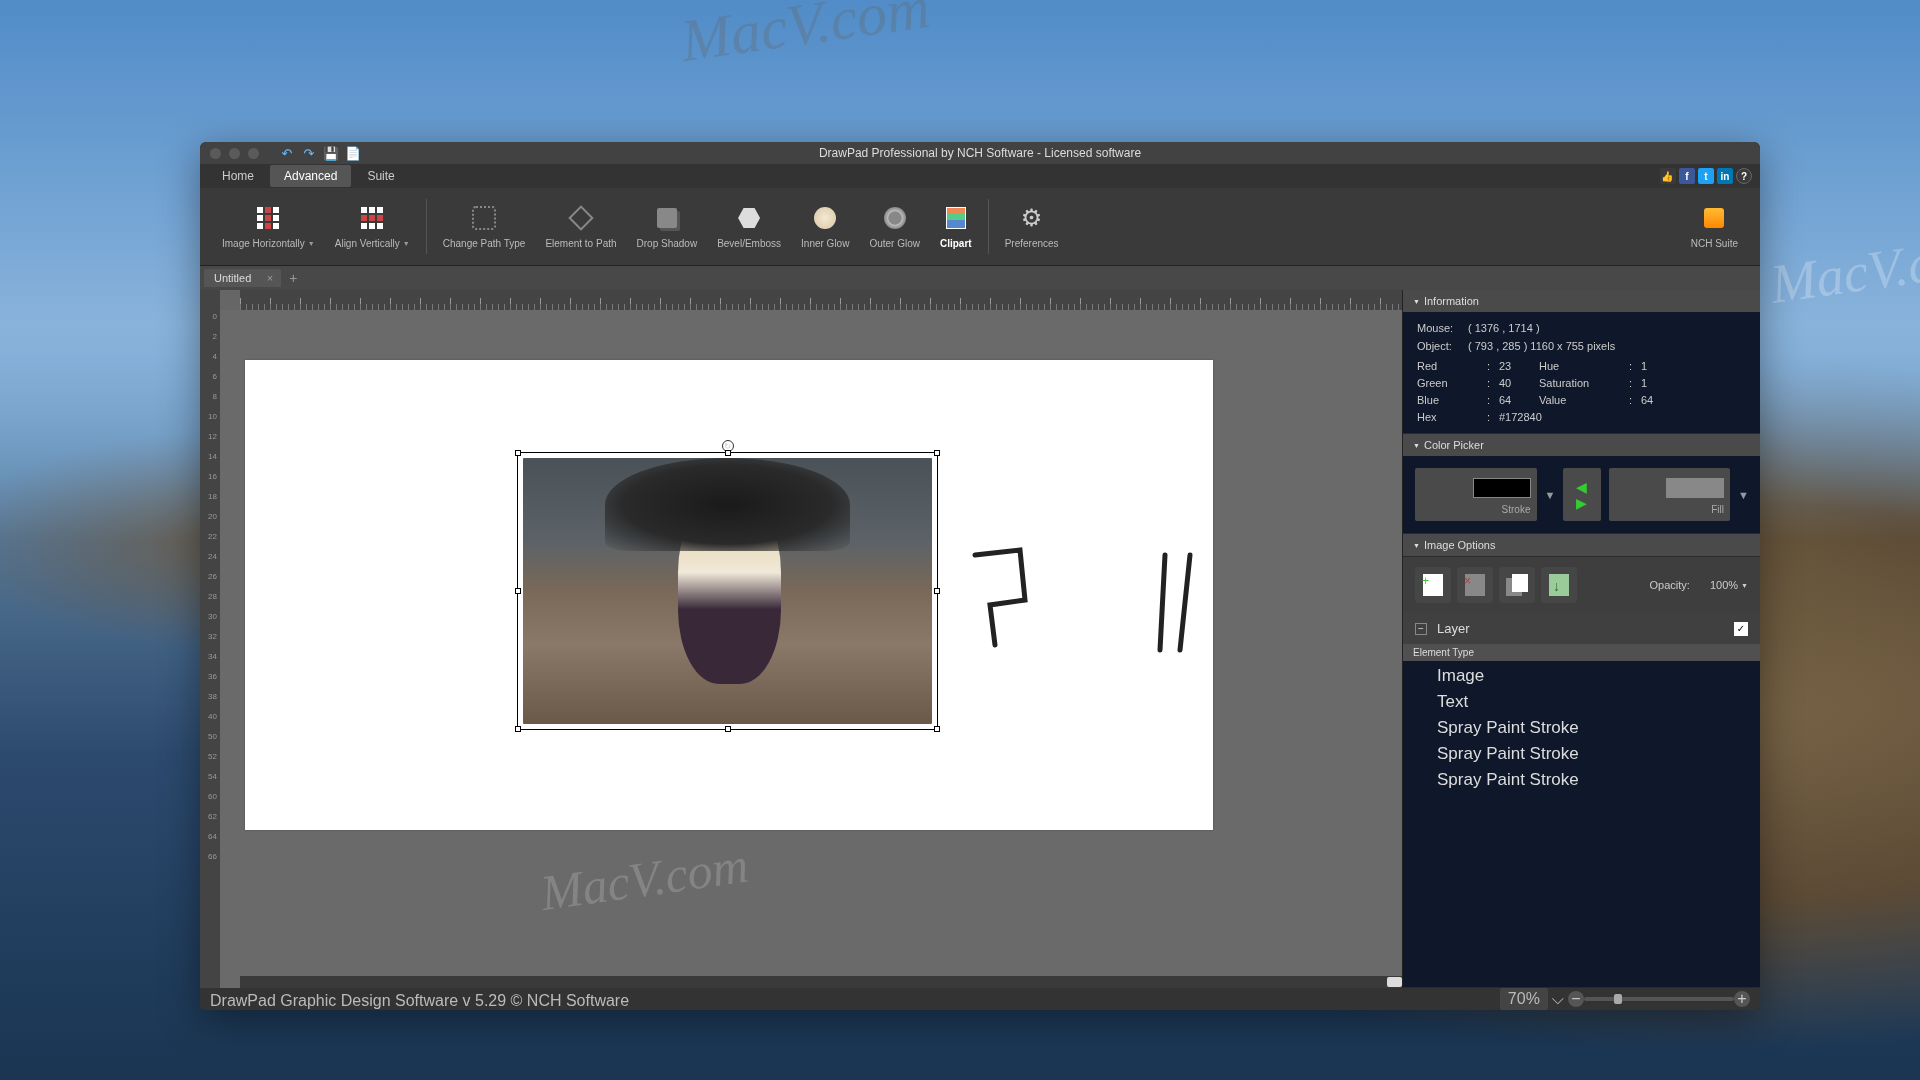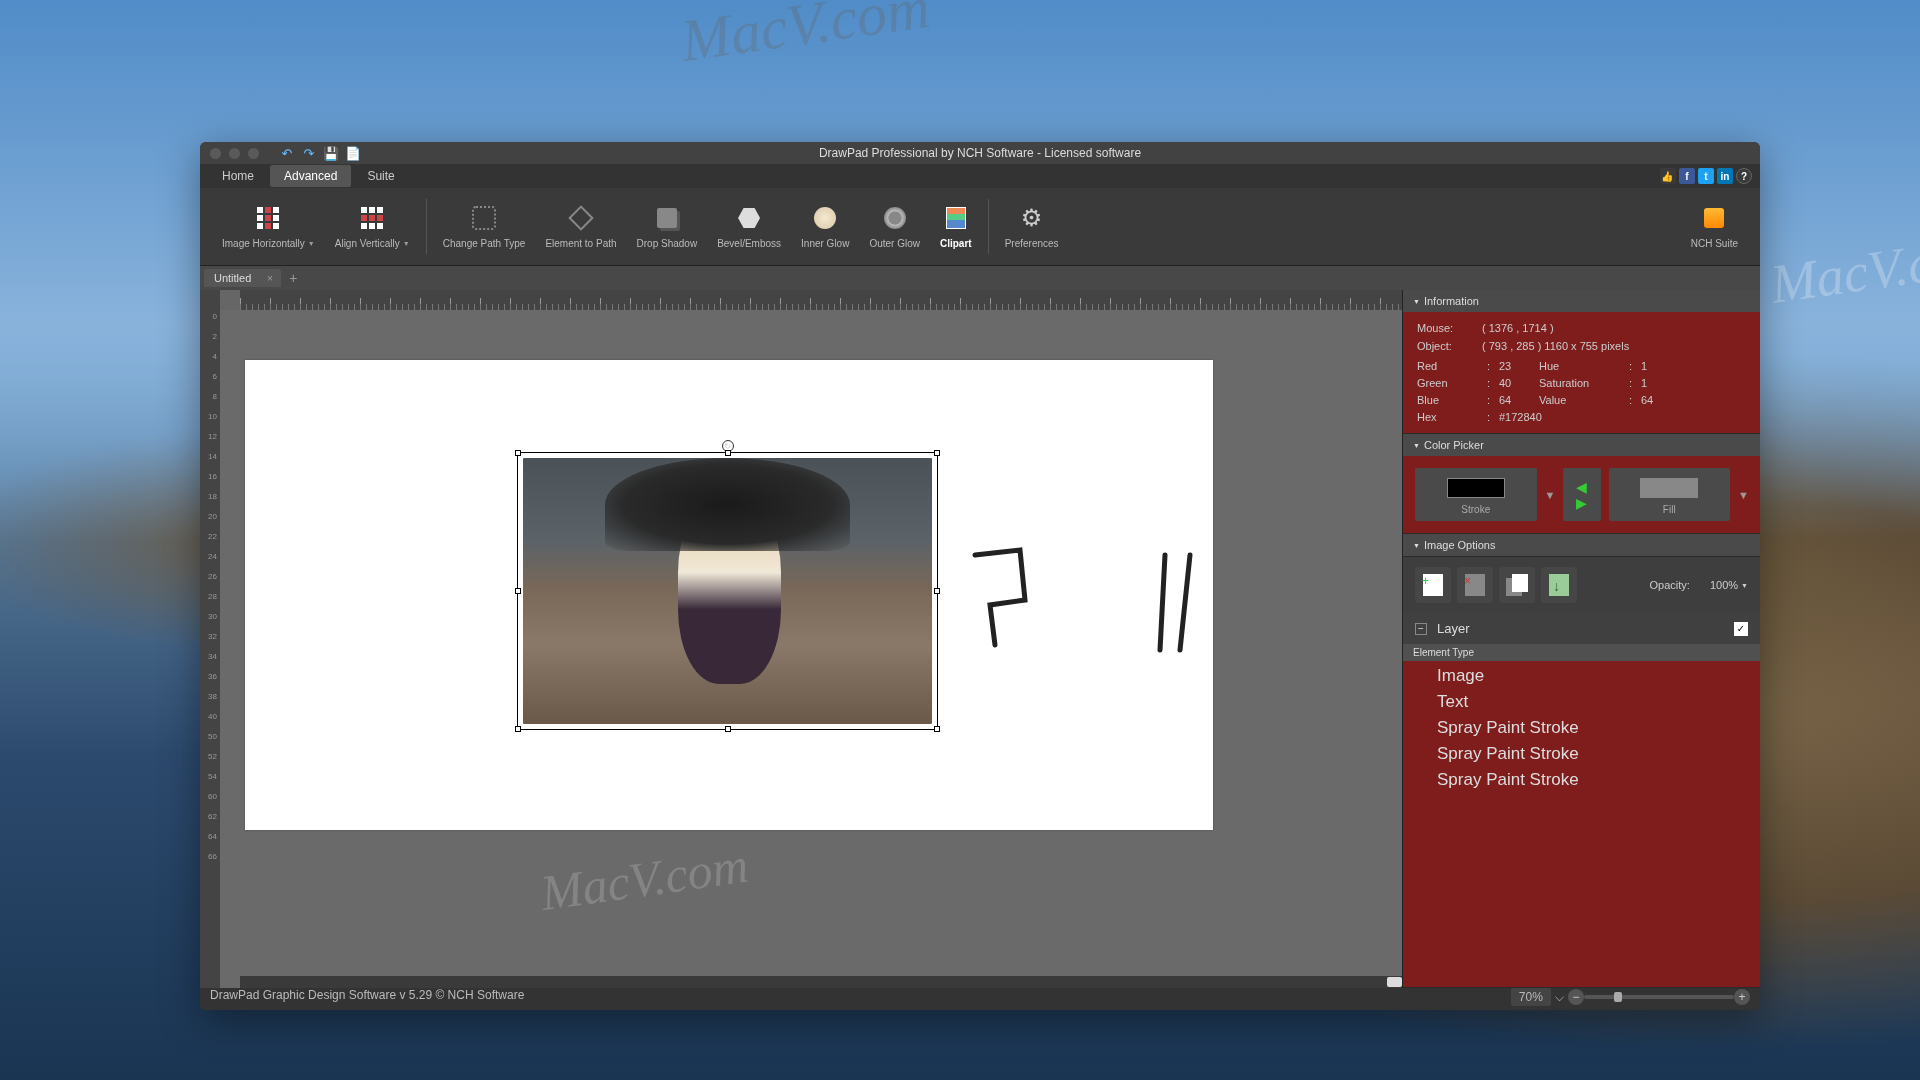--- a/index.html
+++ b/index.html
@@ -68,49 +68,49 @@
 .placed-image { position:absolute; inset:5px; background:
   linear-gradient(to bottom,#4a5258 0%,#5a6268 30%,#7a6858 50%,#8a7868 70%,#6a5848 100%);
   border-radius:1px;}
 .placed-image::before{content:'';position:absolute;left:38%;top:15%;width:25%;height:70%;background:linear-gradient(to bottom,#e8d8b8 20%,#f0e8d8 40%,#382838 60%);border-radius:40%;}
 .placed-image::after{content:'';position:absolute;left:20%;top:0;width:60%;height:35%;background:radial-gradient(ellipse at center,#1a1a1a 0%,#2a2a2a 60%,transparent 100%);border-radius:50% 50% 10% 10%;}
 .stroke-path{position:absolute;pointer-events:none;}
 .sp1{left:720px;top:180px;width:80px;height:110px;} .sp2{left:910px;top:190px;width:60px;height:105px;}
 .scrollbar-h { position:absolute; bottom:0; left:20px; right:0; height:12px; background:#3a3a3a;}
 .scrollbar-h-thumb{position:absolute;right:0;width:15px;height:10px;top:1px;background:#ddd;border-radius:2px;}
 
-.side-panel { width:358px; background:#7f1d1d; display:flex; flex-direction:column; border-left:1px solid #222;}
+.side-panel { width:358px; background:#0f172a; display:flex; flex-direction:column; border-left:1px solid #222;}
 .panel-section { border-bottom:1px solid #2a2a2a;}
 .panel-header { padding:5px 10px; background:#4a4a4a; font-size:11px; color:#ddd; display:flex; align-items:center; gap:4px;}
 .panel-header::before{content:'▼';font-size:7px;}
 .panel-body { padding:10px 14px; font-size:11px; color:#ccc;}
 .info-row { display:flex; margin-bottom:6px;}
-.info-label{width:65px;} .info-val{flex:1;}
+.info-label{width:51px;} .info-val{flex:1;}
 .info-grid{display:grid;grid-template-columns:70px 12px 40px 90px 12px 40px;row-gap:5px;margin-top:8px;}
 .cp-row{display:flex;gap:8px;align-items:stretch;padding:4px;}
-.cp-box{flex:1;background:#4a4a4a;border-radius:2px;padding:10px 6px 6px;display:flex;flex-direction:column;align-items:center;gap:6px;}
+.cp-box{flex:1;background:#4a4a4a;border-radius:2px;padding:10px 6px 6px;display:flex;flex-direction:column;align-items:flex-end;gap:6px;}
 .cp-swatch{width:58px;height:20px;border:1px solid #888;}
 .cp-swatch.black{background:#000;} .cp-swatch.gray{background:#888;}
 .cp-label{font-size:10px;color:#aaa;}
 .cp-dd{width:10px;color:#999;align-self:center;}
 .cp-swap{width:30px;display:flex;flex-direction:column;align-items:center;justify-content:center;gap:-2px;}
 .opt-check{display:flex;align-items:center;gap:8px;padding:4px 0;}
 .opt-slider{height:5px;background:#555;border-radius:3px;margin-top:10px;}
 
 .layer-toolbar{display:flex;gap:6px;padding:10px 12px;align-items:center;background:#3e3e3e;}
 .lt-btn{width:36px;height:36px;background:#464646;border-radius:3px;display:flex;align-items:center;justify-content:center;position:relative;}
 .lt-btn svg,.lt-btn span{width:24px;height:24px;}
 .opacity-row{margin-left:auto;display:flex;align-items:center;gap:20px;font-size:11px;}
 .layer-header{padding:8px 12px;background:#404040;display:flex;align-items:center;gap:10px;font-size:13px;color:#ddd;}
 .layer-header .chk{margin-left:auto;width:14px;height:14px;background:#fff;display:flex;align-items:center;justify-content:center;font-size:10px;color:#000;}
 .elem-header{padding:3px 10px;background:#505050;font-size:10px;color:#ddd;}
 .elem-list{padding:2px 0;}
 .elem-item{padding:3px 10px 3px 34px;font-size:17px;color:#ddd;}
 
-.statusbar { height:22px; background:#333; display:flex; align-items:flex-start; padding:0 10px; font-size:12px; color:#bbb;}
+.statusbar { height:22px; background:#333; display:flex; align-items:flex-end; padding:0 10px; font-size:16px; color:#bbb;}
 .zoom-controls{margin-left:auto;display:flex;align-items:center;gap:0;}
 .zoom-val{padding:2px 8px;background:#444;border-radius:2px;}
 .zoom-dd{padding:2px 4px;}
 .zoom-btn{width:16px;height:16px;border-radius:50%;background:#555;display:flex;align-items:center;justify-content:center;color:#ccc;}
 .zoom-slider{width:150px;height:4px;background:#555;border-radius:2px;position:relative;}
 .zoom-slider::after{content:'';position:absolute;left:20%;top:-3px;width:8px;height:10px;background:#aaa;border-radius:2px;}
 
 
 .ic-align-h{display:grid;grid-template-columns:repeat(3,6px);grid-template-rows:repeat(3,6px);gap:2px;}
 .ic-align-h span{background:#fff;}

